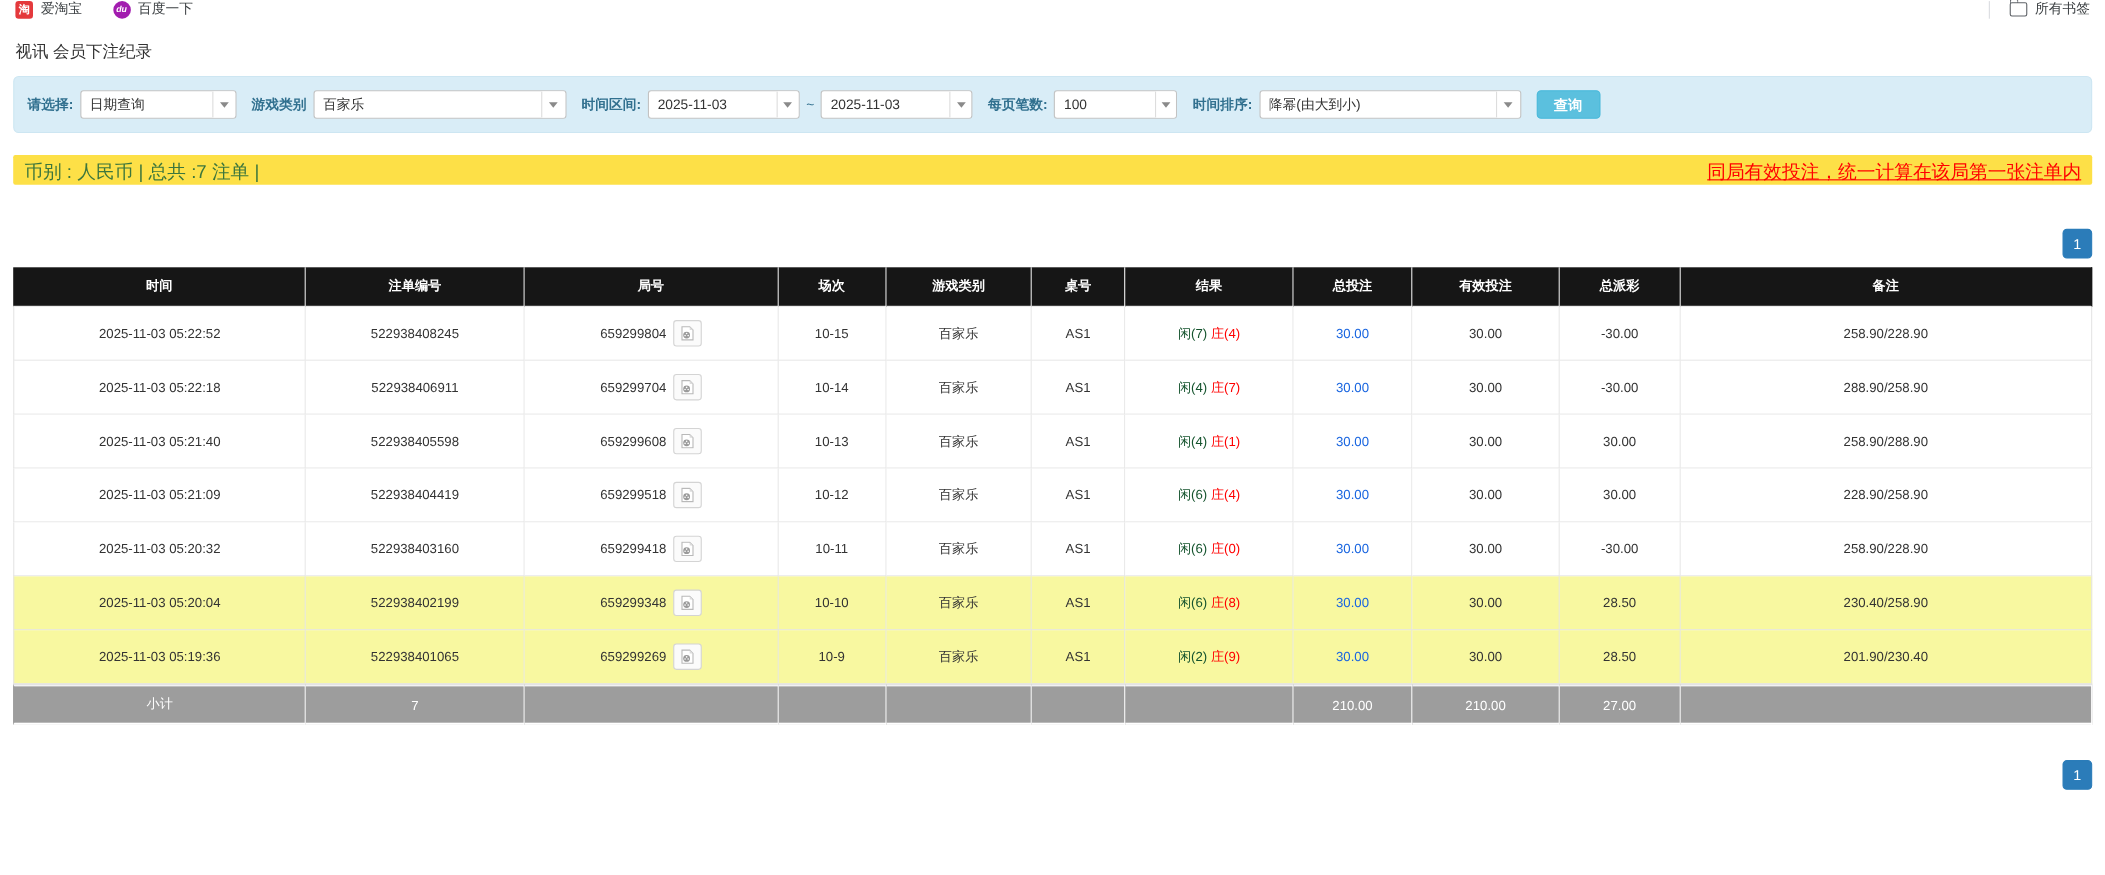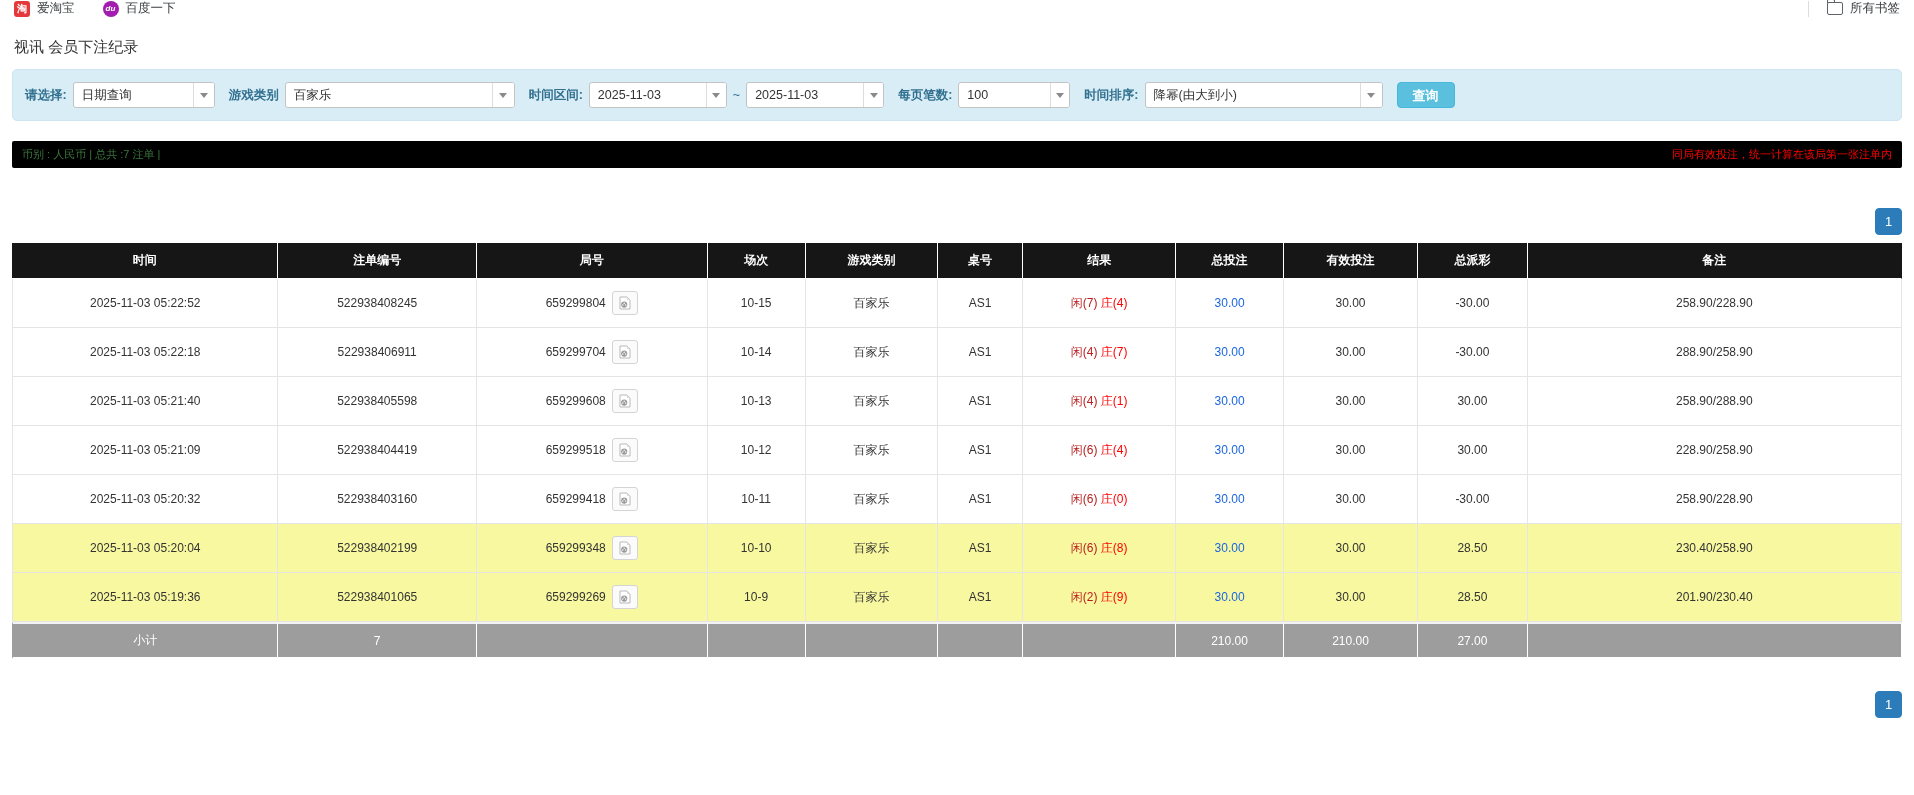--- a/index.html
+++ b/index.html
@@ -42,25 +42,25 @@
   .combo .arrow { width: 24px; border-left: 1px solid #ddd; background: #fff;
                   display: flex; align-items: center; justify-content: center; cursor: pointer; }
   .combo .arrow::after { content: ""; width: 0; height: 0; border-left: 4px solid transparent;
                          border-right: 4px solid transparent; border-top: 5px solid #8a8a8a; }
   .tilde { color: #31708f; }
   .search-btn { background: #5bc0de; color: #fff; border: 1px solid #46b8da; border-radius: 4px;
                 font-size: 13px; padding: 5px 15px; margin-left: 8px; cursor: pointer; height: 26px; line-height: 15px;
                 font-family: inherit; font-weight: bold; }
 
   
-  .summary-bar { background: #000000; border-radius: 2px; margin-top: 20px; height: 27px;
-                 display: flex; align-items: center; justify-content: space-between;
-                 padding: 0 10px; font-size: 11px; }
+  .summary-bar { background: #fde047; border-radius: 2px; margin-top: 20px; height: 27px;
+                 display: flex; align-items: flex-end; justify-content: space-between;
+                 padding: 0 10px; font-size: 17px; }
   .summary-left { color: #3c763d; }
-  .summary-right { color: #ff0000; }
+  .summary-right { color: #ff0000; text-decoration: underline; }
 
   
   .pager-row { display: flex; justify-content: flex-end; }
   .pager-row.top { margin: 40px 0 8px 0; }
   .pager-row.bottom { margin: 32px 0 0 0; }
   .page-btn { min-width: 27px; height: 27px; background: #2b7cb9; color: #fff; border: 1px solid #2b7cb9;
               border-radius: 4px; font-size: 13px; display: flex; align-items: center; justify-content: center;
               cursor: pointer; font-family: inherit; }
 
   
@@ -70,21 +70,21 @@
     border-right: 1px solid #fff; border-bottom: 1px solid #fff; text-align: center;
   }
   table.records th:last-child { border-right: 1px solid #161616; }
   table.records td {
     text-align: center; padding: 12px 4px; color: #333; background: #fff;
     border-right: 1px solid #e5e5e5; border-bottom: 1px solid #e5e5e5;
     overflow: hidden; white-space: nowrap;
   }
   table.records td:first-child { border-left: 1px solid #e5e5e5; }
   tr.hl td { background: #f8f8a0; }
-  .blue { color: #b91c1c; text-align: center; }
+  .blue { color: #14532d; text-align: center; }
   .red { color: #ff0000; }
   .bet-link { color: #1a66e0; cursor: pointer; text-decoration: none; }
   .round-cell { display: inline-flex; align-items: center; gap: 6px; }
   .video-btn { width: 26px; height: 24px; border: 1px solid #d4d4d4; background: #fbfbfb; border-radius: 3px;
                display: inline-flex; align-items: center; justify-content: center; cursor: pointer; vertical-align: middle; }
   tr.sumrow td { background: #9d9d9d; color: #fff; padding: 8px 4px;
                  border-right: 1px solid #fff; border-bottom: 2px solid #fff; border-left: none; }
   tr.sumrow td:first-child { border-left: 1px solid #9d9d9d; }
   tr.sumrow.first td { border-top: 2px solid #f2f2f2; }
 </style>

